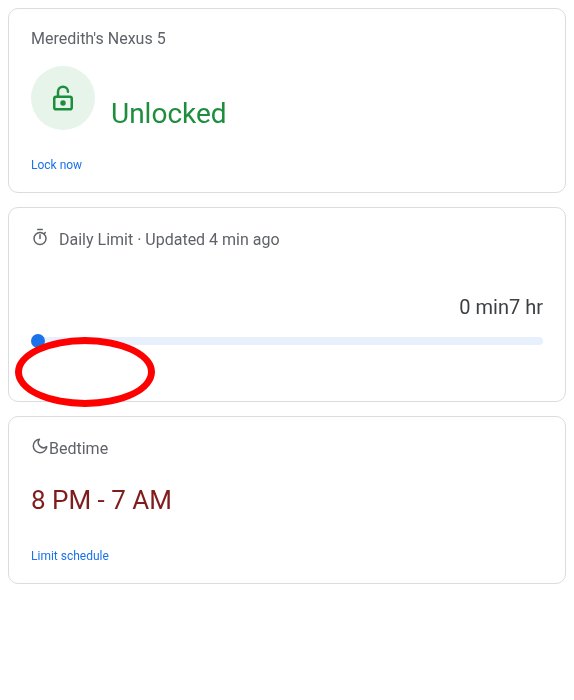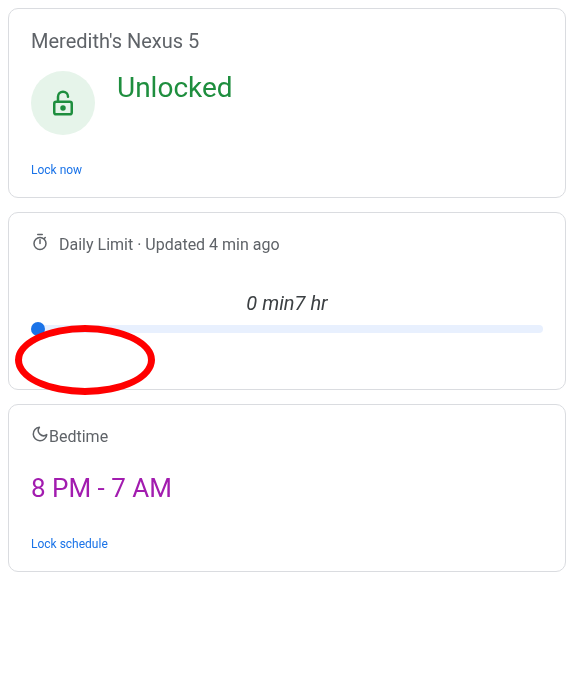--- a/index.html
+++ b/index.html
@@ -15,28 +15,28 @@
       color: #3c4043;
     }
     .card {
       border: 1px solid #dadce0;
       border-radius: 10px;
       padding: 20px 22px;
       margin-bottom: 14px;
       position: relative;
     }
     .device-title {
-      font-size: 20px;
+      font-size: 16px;
       color: #5f6368;
       margin-bottom: 18px;
     }
     .status-row {
       display: flex;
-      align-items: flex-start;
-      gap: 22px;
+      align-items: flex-end;
+      gap: 16px;
       margin-bottom: 28px;
     }
     .lock-icon-wrap {
       width: 64px;
       height: 64px;
       border-radius: 50%;
       background: #e6f4ea;
       display: flex;
       align-items: center;
       justify-content: center;
@@ -50,50 +50,49 @@
       color: #1a73e8;
       font-size: 12px;
       cursor: pointer;
     }
     .card-header {
       display: flex;
       align-items: center;
       gap: 10px;
       color: #5f6368;
       font-size: 16px;
-      margin-bottom: 36px;
+      margin-bottom: 45px;
     }
     .progress-labels {
       display: flex;
-      justify-content: center;
+      justify-content: flex-end;
       font-size: 20px;
       color: #3c4043;
-      margin-bottom: 10px;
-      font-style: italic;
+      margin-bottom: 18px;
     }
     .progress-track {
       height: 8px;
       background: #e8f0fe;
       border-radius: 4px;
       position: relative;
       margin-bottom: 36px;
     }
     .progress-dot {
       width: 14px;
       height: 14px;
       background: #1a73e8;
       border-radius: 50%;
       position: absolute;
       left: 0;
       top: 50%;
       transform: translateY(-50%);
     }
     .bedtime-range {
       font-size: 26px;
-      color: #a21caf;
+      color: #7f1d1d;
       margin-top: 26px;
       margin-bottom: 34px;
     }
     .highlight-ellipse {
       position: absolute;
       border: 7px solid #ff0000;
       border-radius: 50%;
       width: 140px;
       height: 70px;
       left: 6px;
@@ -151,14 +150,14 @@
 <div class="card">
   <div class="bedtime-header">
     <span>
       <svg width="18" height="18" viewBox="0 0 24 24" fill="none" stroke="#5f6368" stroke-width="2" stroke-linecap="round" stroke-linejoin="round">
         <path d="M21 12.8A9 9 0 1 1 11.2 3a7 7 0 0 0 9.8 9.8z"></path>
       </svg>
     </span>
     <span>Bedtime</span>
   </div>
   <div class="bedtime-range">8 PM - 7 AM</div>
-  <div class="link">Lock schedule</div>
+  <div class="link">Limit schedule</div>
 </div>
 
 </body></html>

